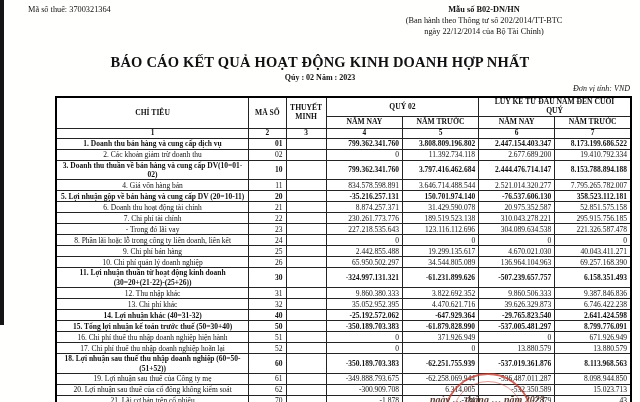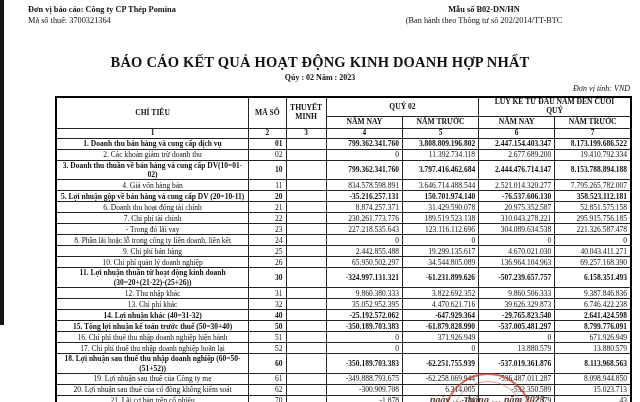--- a/index.html
+++ b/index.html
@@ -39,27 +39,27 @@
   .date-line{position:absolute;left:430px;top:394px;width:195px;text-align:left;
     font-size:10px;font-style:italic;font-weight:bold;color:#5d3a31;}
 </style>
 </head>
 <body>
 
 <div class="page">
   <div class="scan-edge"></div>
 
   <div class="hdr-left">
-    <div class="b">Đơn vị báo cáo: Công ty CP Thép Pomina</div>
     <div>Mã số thuế: 3700321364</div>
   </div>
 
   <div class="hdr-right">
     <div class="b">Mẫu số B02-DN/HN</div>
     <div>(Ban hành theo Thông tư số 202/2014/TT-BTC</div>
+    <div>ngày 22/12/2014 của Bộ Tài Chính)</div>
   </div>
 
   <div class="title">BÁO CÁO KẾT QUẢ HOẠT ĐỘNG KINH DOANH HỢP NHẤT</div>
   <div class="subtitle">Qúy : 02 Năm : 2023</div>
   <div class="unit-note">Đơn vị tính: VND</div>
 
   <table class="rpt">
     <colgroup>
       <col style="width:33.5%">
         <col style="width:6.5%">

